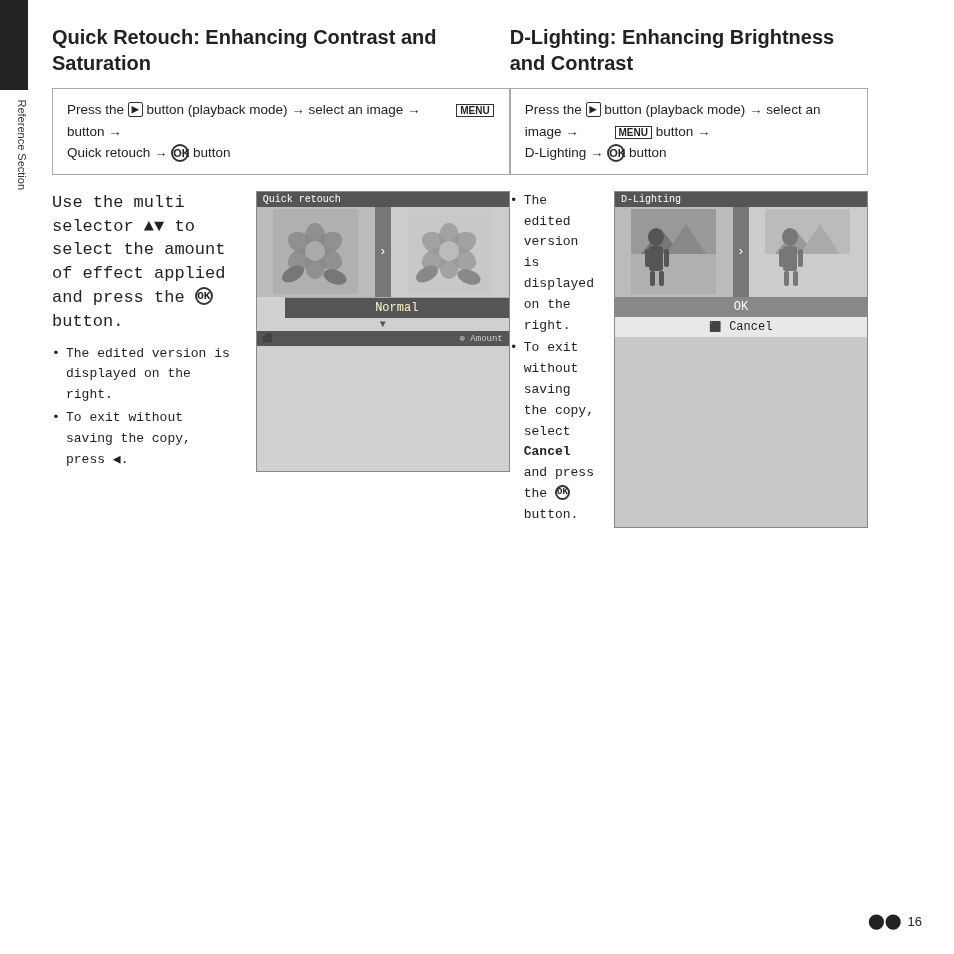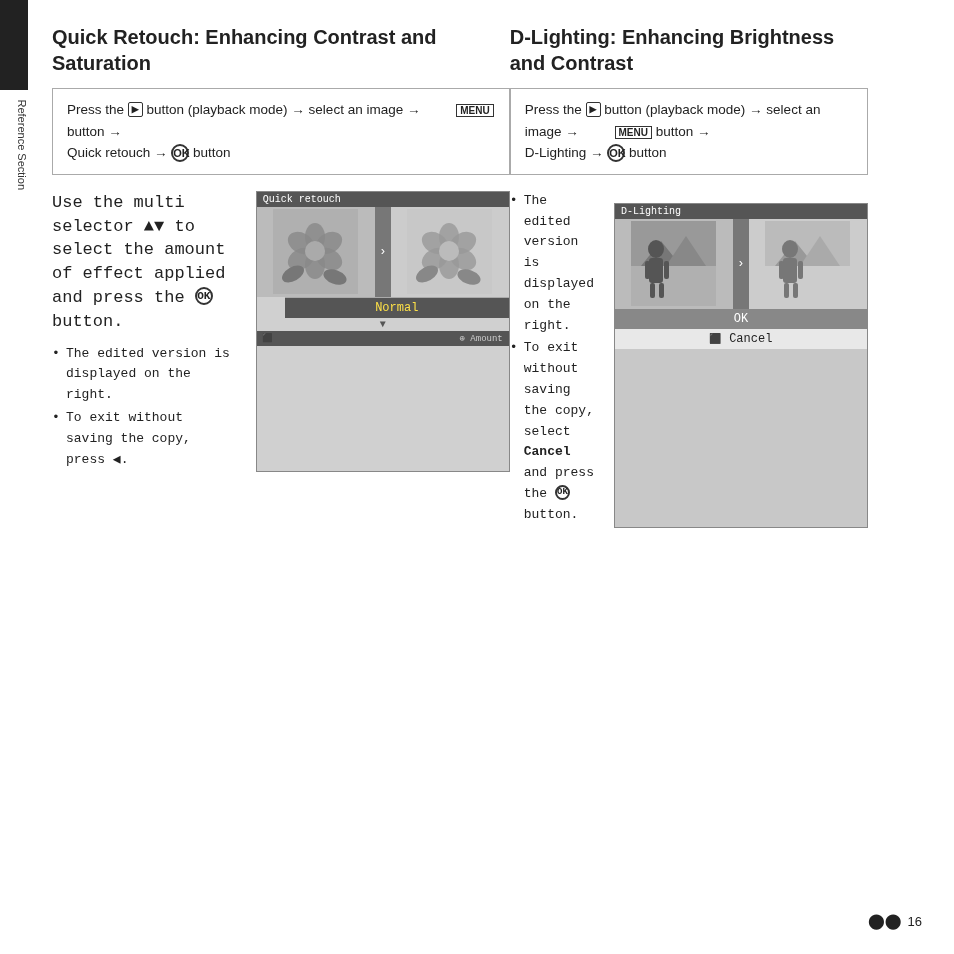--- a/index.html
+++ b/index.html
@@ -227,21 +227,21 @@
       background: #e8e8e8;
       border-top: 1px solid #aaa;
       text-align: center;
       padding: 3px 0;
       font-size: 12px;
       color: #222;
     }
 
     .screen-label-selected {
       background: #555;
-      color: #fde047;
+      color: #fef9c3;
       margin-left: 28px;
     }
 
     .screen-arrow-down {
       text-align: center;
       font-size: 10px;
       color: #555;
       padding: 1px 0;
     }
 
@@ -265,21 +265,20 @@
       padding-top: 20px;
       font-size: 13px;
       display: flex;
       align-items: center;
       gap: 6px;
     }
 
     
     .dlighting-screen {
       background: #c8c8c8;
-      margin-top: 12px;
     }
 
     .screen-ok-row {
       background: #888;
       color: #fff;
       text-align: center;
       padding: 3px 0;
       font-size: 12px;
     }
 

